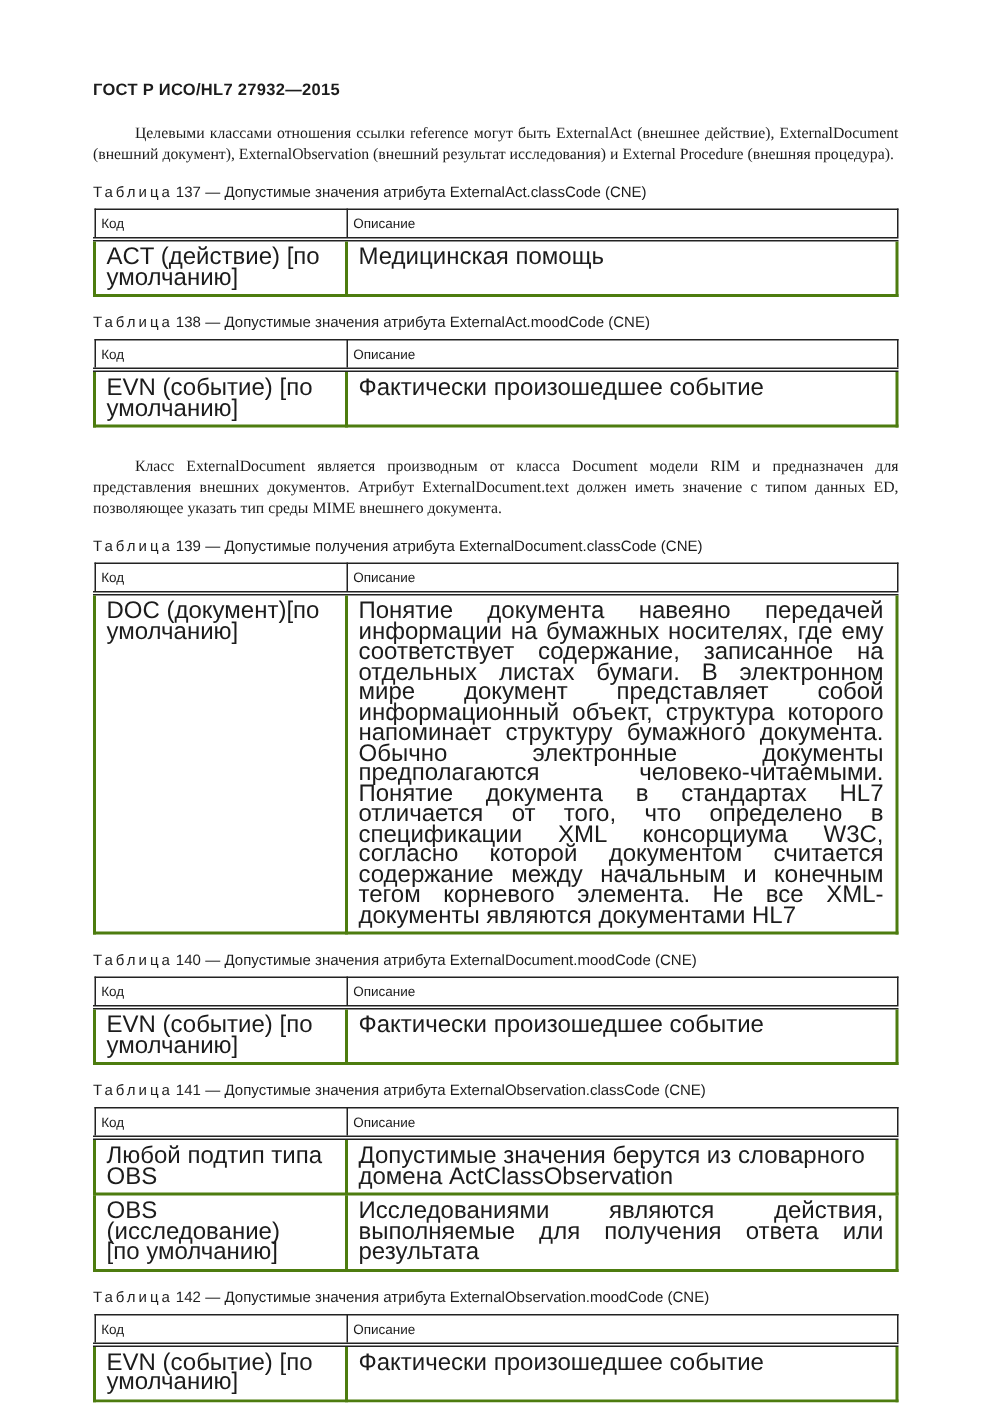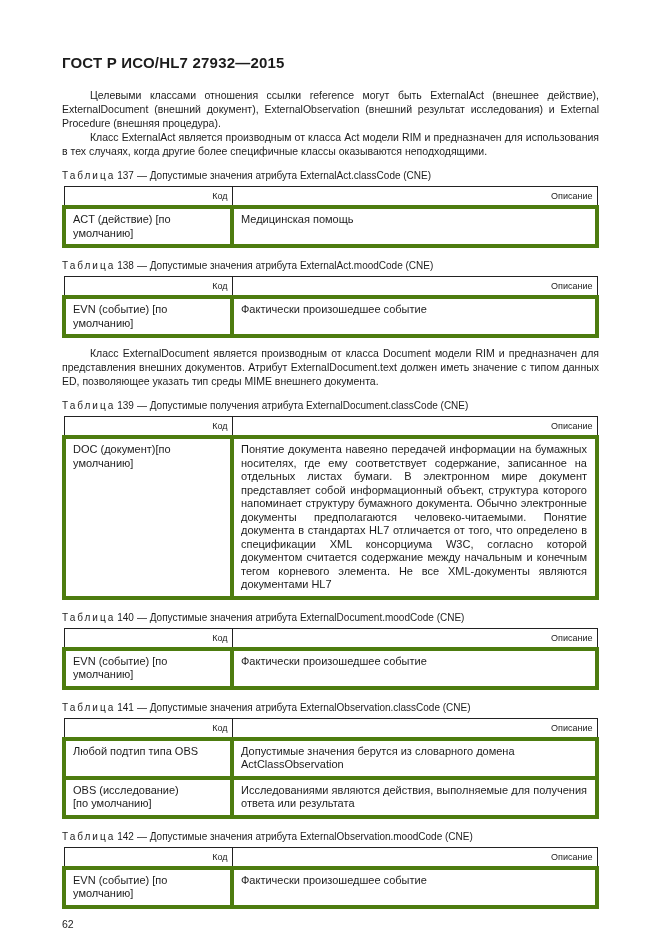--- a/index.html
+++ b/index.html
@@ -6,82 +6,82 @@
   body {
     width: 661px; height: 935px;
     background: #ffffff;
     color: #1c1c1c;
     font-family: "Liberation Sans", "DejaVu Sans", sans-serif;
     overflow: hidden;
   }
   .page { padding: 54px 62px 0 62px; box-sizing: border-box; }
 
   .doc-title {
-    font-size: 15px;
+    font-size: 11px;
     font-weight: bold;
     letter-spacing: 0.2px;
     margin: 0 0 17px 0;
   }
 
   .para {
     font-size: 10.5px;
     line-height: 14px;
     text-align: justify;
     text-indent: 28px;
     margin: 0;
-  }
-  .after-table { margin-top: 8px; }
+    font-family: Liberation Serif, serif;
+  }
+  .after-table { margin-top: 20px; }
 
   .tcap {
     font-size: 10px;
     margin: 12px 0 5px 0;
     white-space: nowrap;
   }
   .tcap .tword { letter-spacing: 2px; }
   .tcap .tnum  { margin: 0 3px 0 2px; }
 
   table.gost {
     width: 100%;
     border-collapse: collapse;
     table-layout: fixed;
   }
   table.gost col.c-code { width: 168px; }
   table.gost th {
     font-size: 9px;
     font-weight: normal;
-    text-align: right;
+    text-align: left;
     vertical-align: middle;
     border: 1px solid #222;
     border-bottom: 3px double #222;
     padding: 4px 4px;
   }
   table.gost td {
-    font-size: 11px;
+    font-size: 16px;
     line-height: 13.5px;
-    border: 4px solid #4d7c0f;
+    border: 2px solid #4d7c0f;
     padding: 4px 8px 4px 7px;
     vertical-align: top;
   }
   td.code { white-space: pre-line; }
   td.desc-just { text-align: justify; }
 
   .page-number {
     font-size: 10.5px;
     margin-top: 9px;
   }
 </style>
 </head>
 <body>
 
 <div class="page">
 
   <div class="doc-title">ГОСТ Р ИСО/HL7 27932—2015</div>
 
   <p class="para">Целевыми классами отношения ссылки reference могут быть ExternalAct (внешнее действие), ExternalDocument (внешний документ), ExternalObservation (внешний результат исследования) и External Procedure (внешняя процедура).</p>
-  <p class="para">Класс ExternalAct является производным от класса Act модели RIM и предназначен для использования в тех случаях, когда другие более специфичные классы оказываются неподходящими.</p>
 
   <div class="tcap">
     <span class="tword">Таблица</span><span class="tnum">137</span><span>— Допустимые значения атрибута ExternalAct.classCode (CNE)</span>
   </div>
   <table class="gost">
     <colgroup>
         <col class="c-code">
         <col>
       </colgroup>
     <thead>

